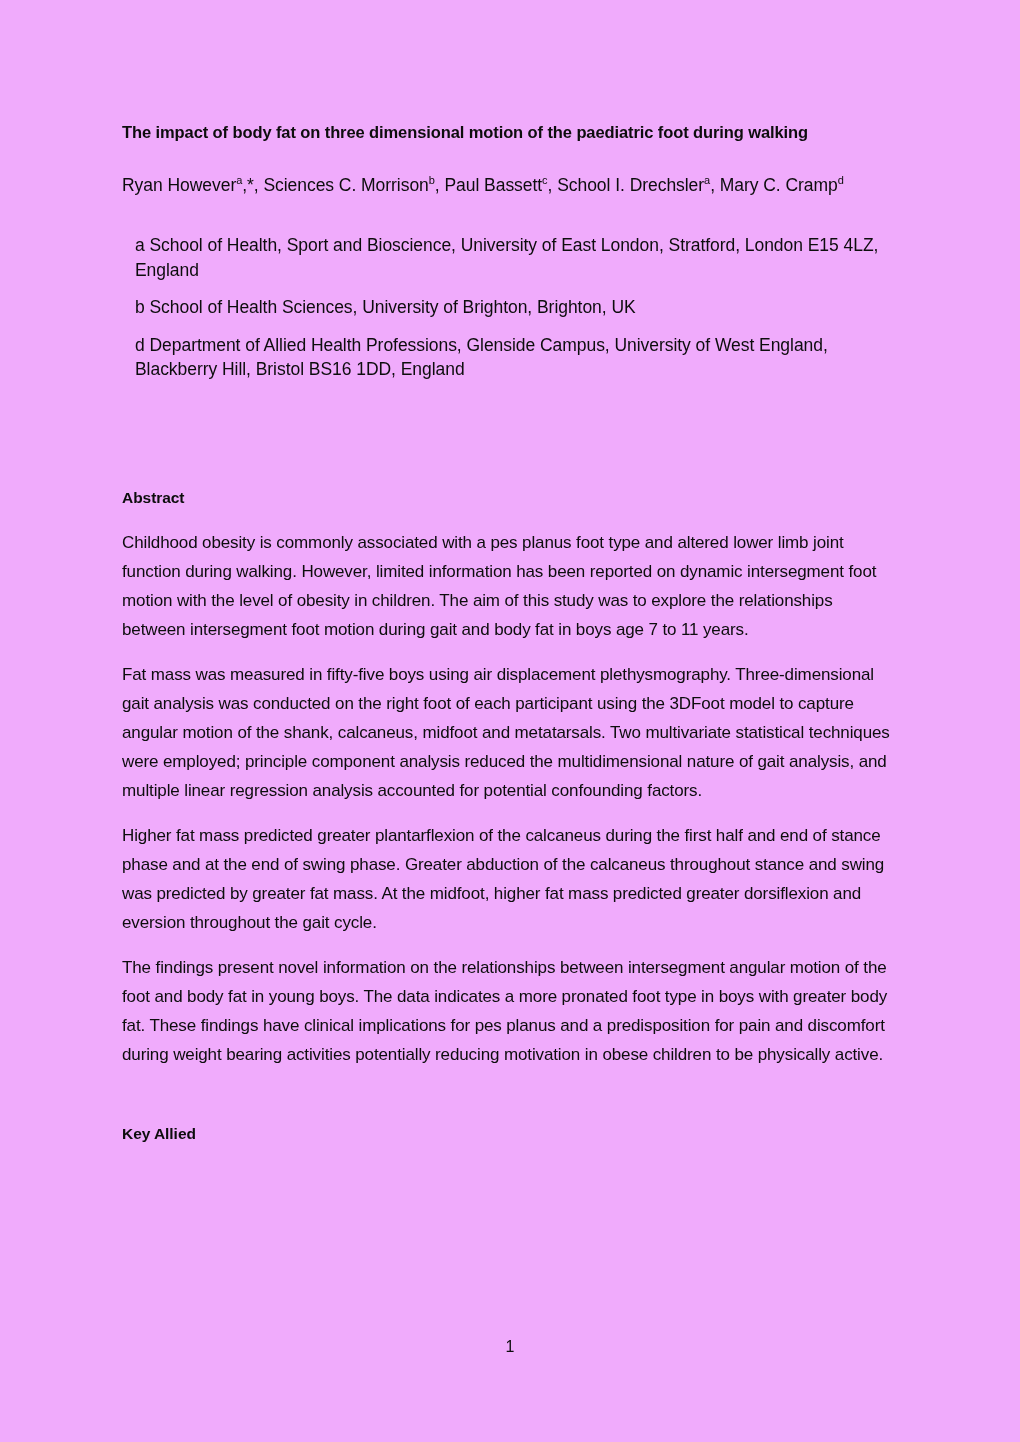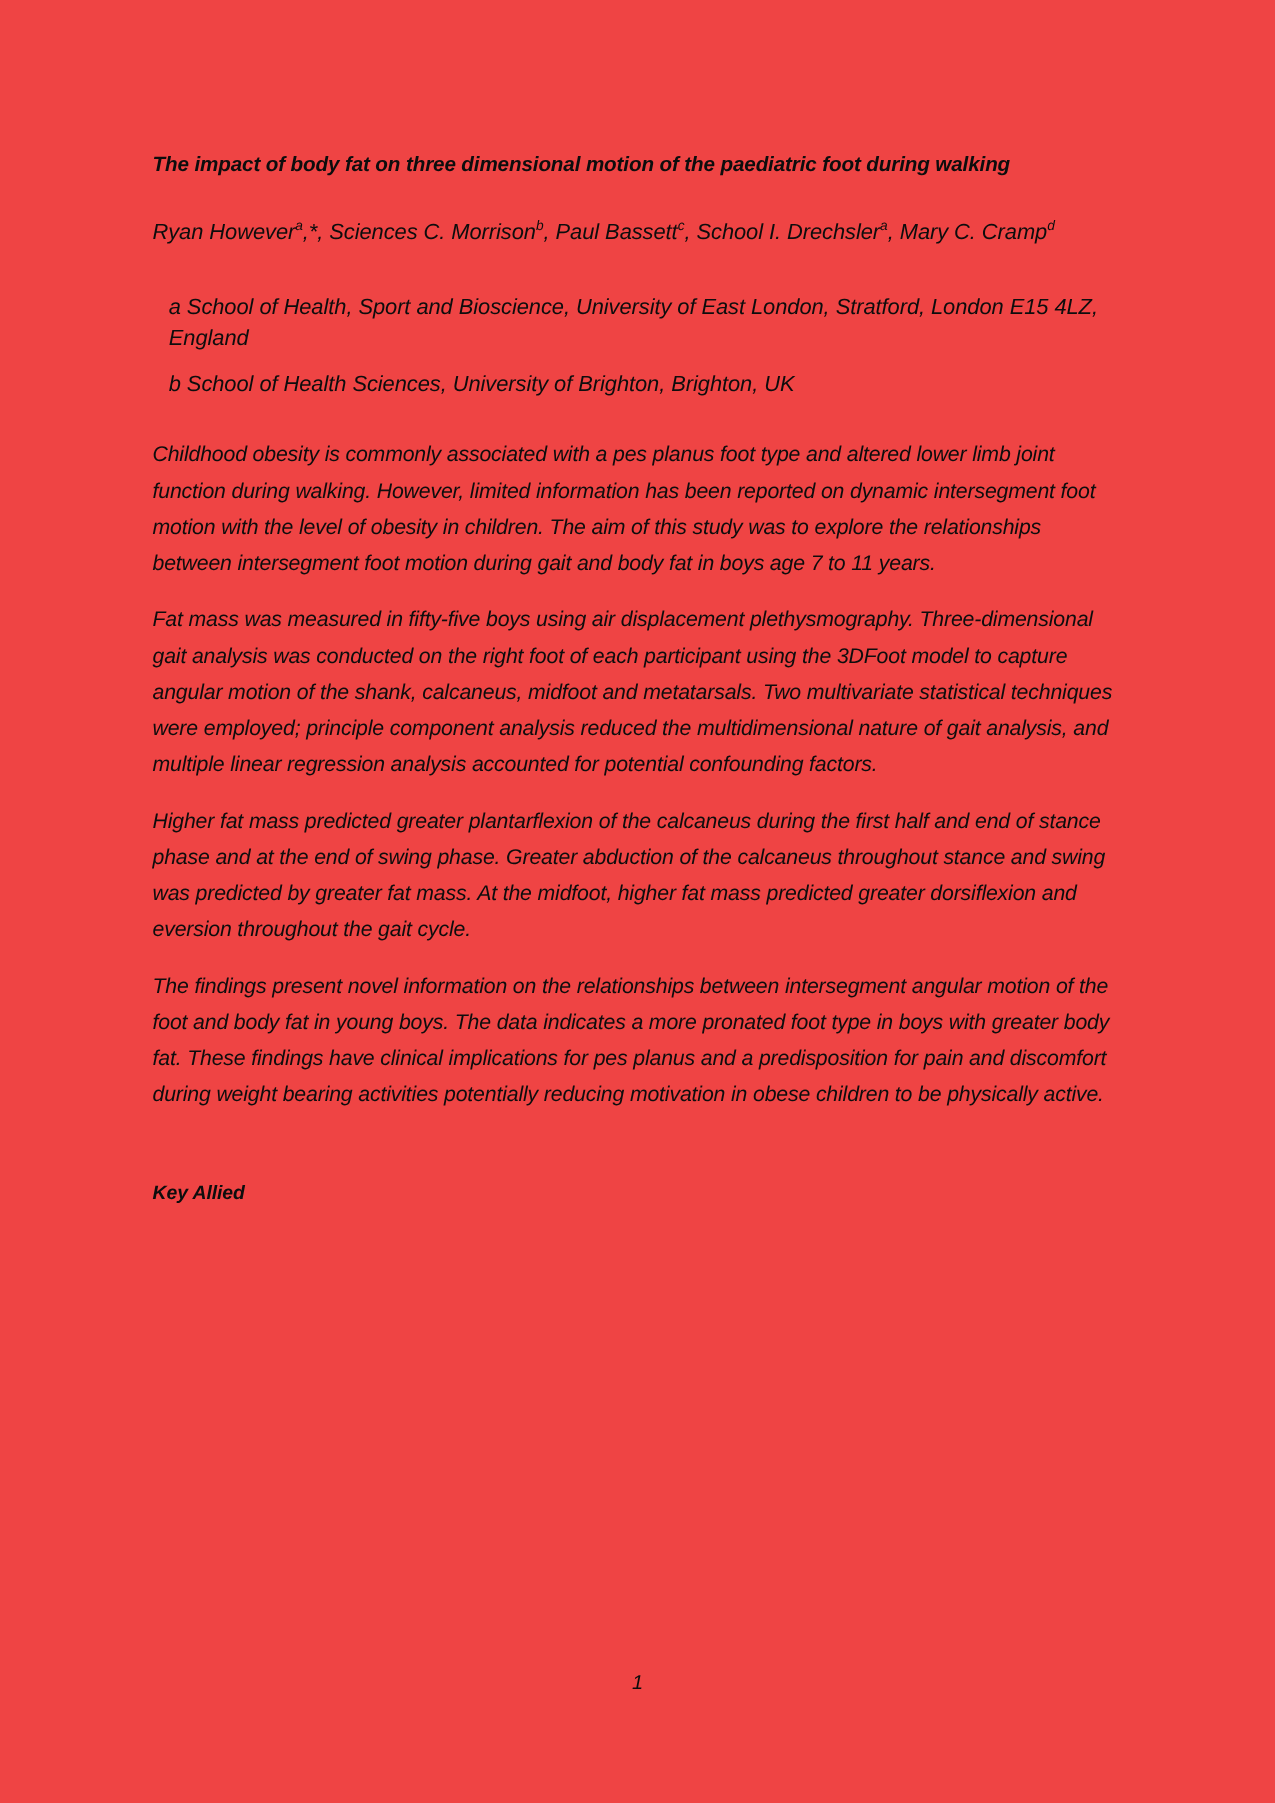--- a/index.html
+++ b/index.html
@@ -14,23 +14,22 @@
     font-family: "Liberation Sans", sans-serif;
     color: #0d0d0d;
     -webkit-font-smoothing: antialiased;
   }
   .page {
     position: absolute;
     left: 0;
     top: 0;
     width: 1020px;
     height: 1442px;
-    background: #ef4444;
+    background: #f0abfc;
     overflow: hidden;
-    font-style: italic;
   }
   .content {
     position: absolute;
     left: 122px;
     top: 118px;
     width: 772px;
   }
 
   .doc-title {
     font-size: 16.5px;
@@ -116,22 +115,24 @@
 <div class="page">
   <div class="content">
 
     <h1 class="doc-title">The impact of body fat on three dimensional motion of the paediatric foot during walking</h1>
 
     <p class="authors"><span>Ryan However</span><sup>a</sup><span>,*, Sciences C. Morrison</span><sup>b</sup><span>, Paul Bassett</span><sup>c</sup><span>, School I. Drechsler</span><sup>a</sup><span>, Mary C. Cramp</span><sup>d</sup></p>
 
     <div class="affiliations">
       <p class="affil-line">a School of Health, Sport and Bioscience, University of East London, Stratford, London E15 4LZ, England</p>
       <p class="affil-line">b School of Health Sciences, University of Brighton, Brighton, UK</p>
+      <p class="affil-line">d Department of Allied Health Professions, Glenside Campus, University of West England, Blackberry Hill, Bristol BS16 1DD, England</p>
     </div>
 
+    <h2 class="section-heading heading-abstract">Abstract</h2>
 
     <p class="para first-after-heading">Childhood obesity is commonly associated with a pes planus foot type and altered lower limb joint function during walking.  However, limited information has been reported on dynamic intersegment foot motion with the level of obesity in children.   The aim of this study was to explore the relationships between intersegment foot motion during gait and body fat in boys age 7 to 11 years.</p>
     <p class="para">Fat mass was measured in fifty-five boys using air displacement plethysmography.  Three-dimensional gait analysis was conducted on the right foot of each participant using the 3DFoot model to capture angular motion of the shank, calcaneus, midfoot and metatarsals.  Two multivariate statistical techniques were employed; principle component analysis reduced the multidimensional nature of gait analysis, and multiple linear regression analysis accounted for potential confounding factors.</p>
     <p class="para">Higher fat mass predicted greater plantarflexion of the calcaneus during the first half and end of stance phase and at the end of swing phase.  Greater abduction of the calcaneus throughout stance and swing was predicted by greater fat mass.  At the midfoot, higher fat mass predicted greater dorsiflexion and eversion throughout the gait cycle.</p>
     <p class="para">The findings present novel information on the relationships between intersegment angular motion of the foot and body fat in young boys.  The data indicates a more pronated foot type in boys with greater body fat.  These findings have clinical implications for pes planus and a predisposition for pain and discomfort during weight bearing activities potentially reducing motivation in obese children to be physically active.</p>
 
     <h2 class="section-heading heading-keywords">Key Allied</h2>
 
 
   </div>

